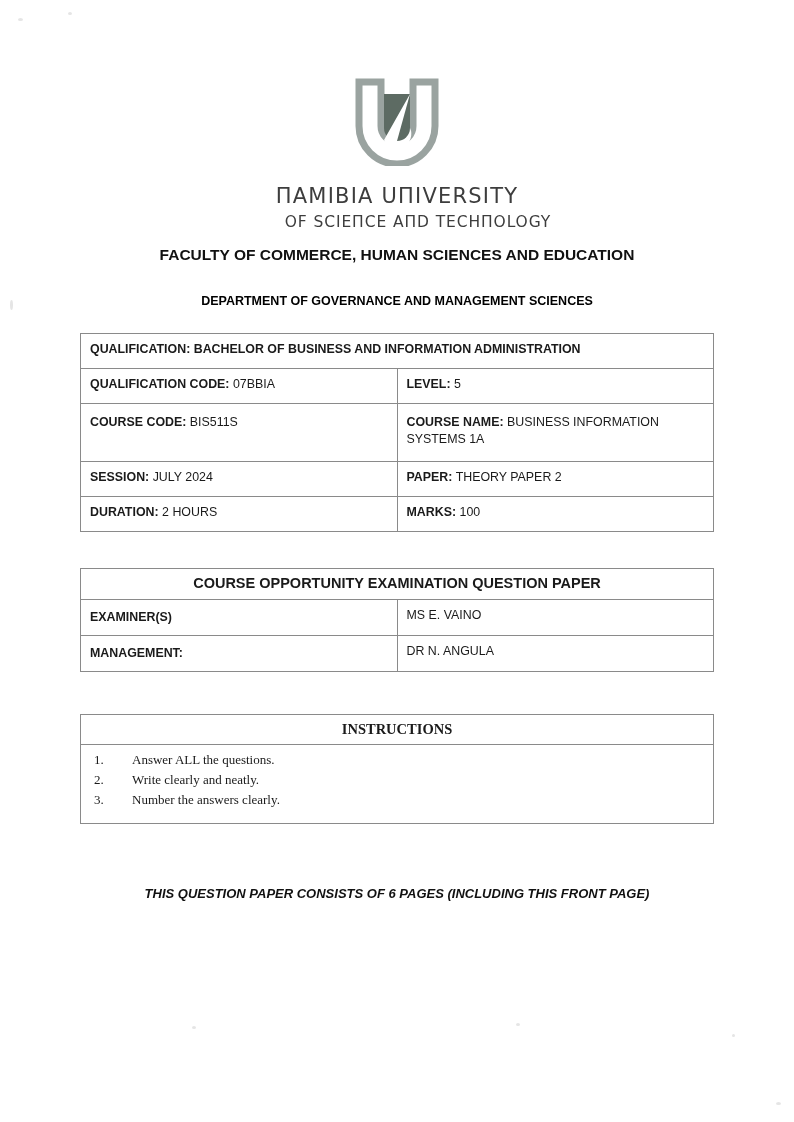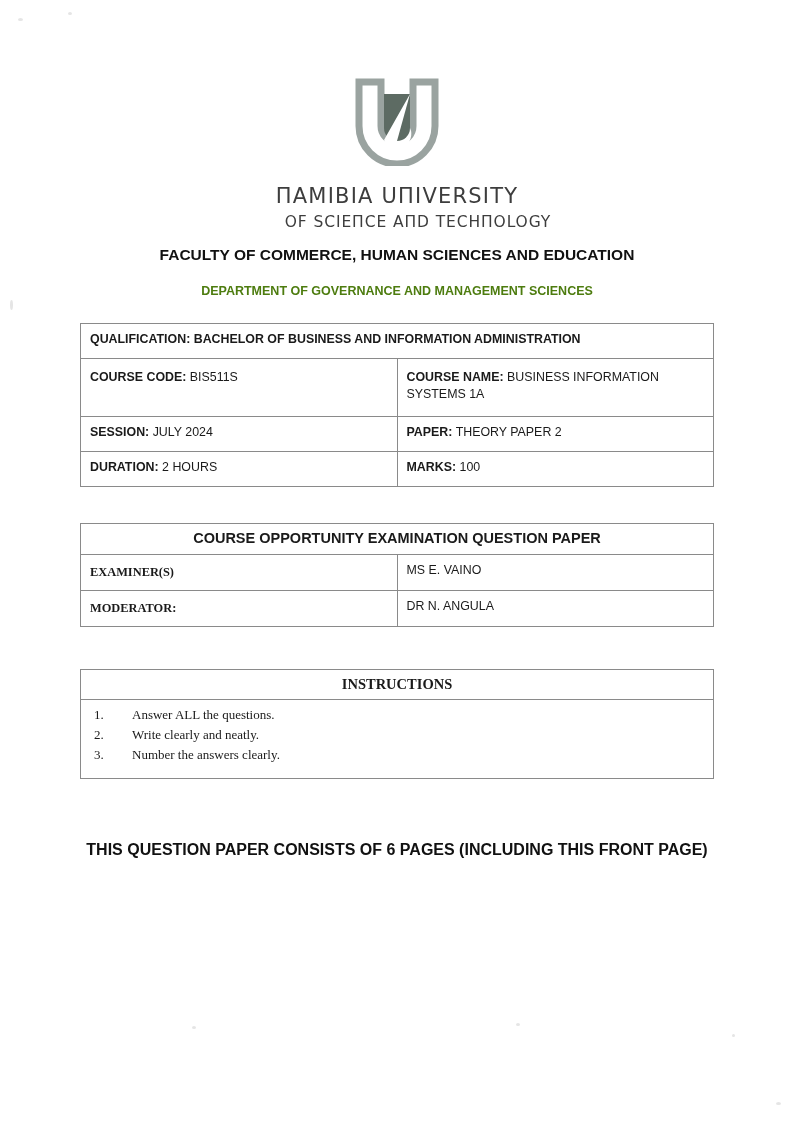--- a/index.html
+++ b/index.html
@@ -55,22 +55,22 @@
     text-align: center;
     font-size: 15.5px;
     font-weight: bold;
     margin-top: 15px;
     color: #111;
   }
   .department {
     text-align: center;
     font-size: 12.5px;
     font-weight: bold;
-    margin-top: 20px;
-    color: #4d7c0f;
+    margin-top: 30px;
+    color: #000000;
   }
 
   
   .tbl {
     border-collapse: collapse;
     width: 634px;
     margin: 0 auto;
     table-layout: fixed;
   }
   .tbl td, .tbl th {
@@ -93,21 +93,21 @@
 
   .exam-table {
     margin-top: 36px;
   }
   .exam-title td {
     text-align: center;
     font-weight: bold;
     font-size: 14.5px;
     padding: 5px 9px;
   }
-  .exam-table .lbl { width: 17.5%; padding-top: 9px; padding-bottom: 9px; font-family: Liberation Serif, serif; }
+  .exam-table .lbl { width: 17.5%; padding-top: 9px; padding-bottom: 9px; }
 
   .instr-table {
     margin-top: 42px;
     font-family: Liberation Serif, serif;
   }
   .instr-title td {
     text-align: center;
     font-weight: bold;
     font-size: 14.5px;
     padding: 5px 9px;
@@ -127,24 +127,25 @@
     position: relative;
   }
   .instr-list li .num {
     position: absolute;
     left: 4px;
     width: 26px;
   }
 
   .footer-note {
     text-align: center;
-    font-size: 16px;
+    font-size: 13px;
     font-weight: bold;
     margin-top: 62px;
     color: #111;
+    font-style: italic;
   }
 
   
   .speck {
     position: absolute;
     background: #cfcfcf;
     border-radius: 50%;
     opacity: 0.55;
   }
 </style>
@@ -173,20 +174,30 @@
   <div class="univ-name">ПAMIBIA UПIVERSITY</div>
   <div class="univ-sub">OF SCIEПCE AПD TECHПOLOGY</div>
   <div class="faculty">FACULTY OF COMMERCE, HUMAN SCIENCES AND EDUCATION</div>
   <div class="department">DEPARTMENT OF GOVERNANCE AND MANAGEMENT SCIENCES</div>
 
   <table class="tbl details-table">
     <tbody>
       <tr>
         <td colspan="2" class="b">QUALIFICATION: BACHELOR OF BUSINESS AND INFORMATION ADMINISTRATION</td>
       </tr>
+      <tr>
+        <td class="col-left">
+          <span class="b">QUALIFICATION CODE:</span>
+          <span>07BBIA</span>
+        </td>
+        <td>
+          <span class="b">LEVEL:</span>
+          <span>5</span>
+        </td>
+      </tr>
       <tr class="tall">
         <td class="col-left">
           <span class="b">COURSE CODE:</span>
           <span>BIS511S</span>
         </td>
         <td>
           <span class="b">COURSE NAME:</span>
           <span>BUSINESS INFORMATION SYSTEMS 1A</span>
         </td>
       </tr>
@@ -216,21 +227,21 @@
   <table class="tbl exam-table">
     <tbody>
       <tr class="exam-title">
         <td colspan="2">COURSE OPPORTUNITY EXAMINATION QUESTION PAPER</td>
       </tr>
       <tr>
         <td class="lbl b">EXAMINER(S)</td>
         <td>MS E. VAINO</td>
       </tr>
       <tr>
-        <td class="lbl b">MODERATOR:</td>
+        <td class="lbl b">MANAGEMENT:</td>
         <td>DR N. ANGULA</td>
       </tr>
     </tbody>
   </table>
 
   <table class="tbl instr-table">
     <tbody>
       <tr class="instr-title">
         <td>INSTRUCTIONS</td>
       </tr>

